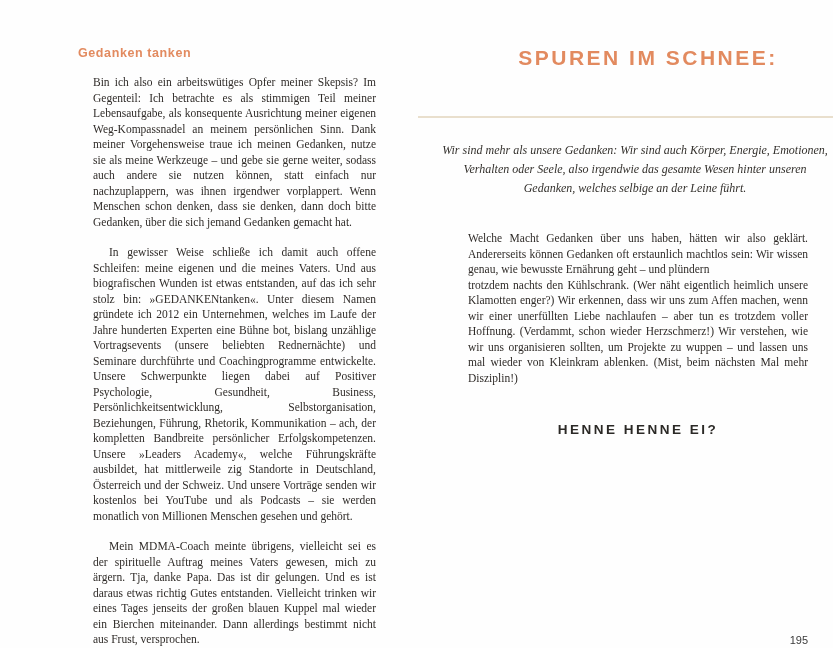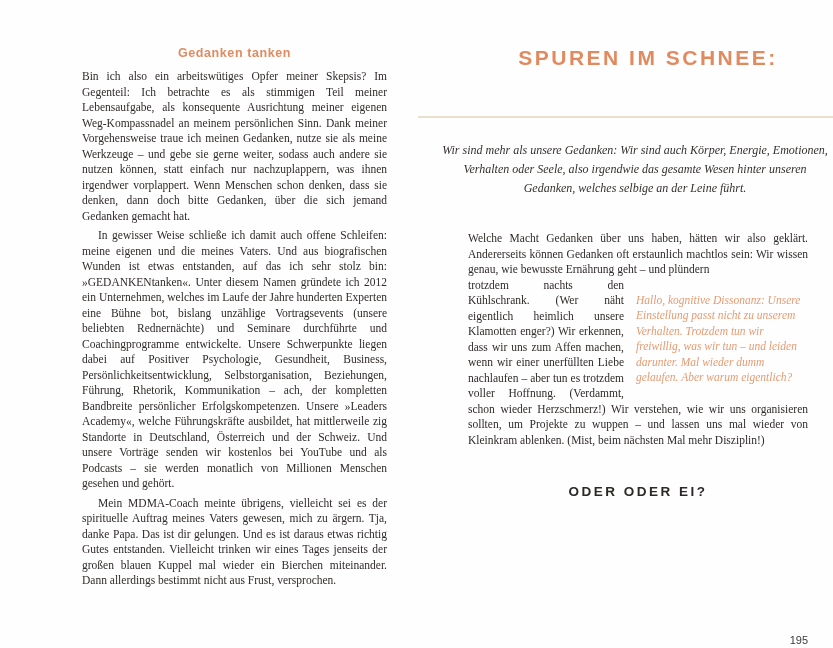--- a/index.html
+++ b/index.html
@@ -9,27 +9,27 @@
     font-family:"Liberation Serif", serif;
     color:#2f2b28;
   }
   
   .left-page{
     position:absolute;left:78px;top:46px;width:313px;
   }
   .section-heading{
     font-family:"Liberation Sans", sans-serif;
     font-size:12.5px;font-weight:bold;letter-spacing:0.6px;
-    color:#e28a5f;margin:0 0 9px 0;text-align:center;
+    color:#e28a5f;margin:0 0 9px 0;
   }
   .body-text{
     font-size:11.5px;line-height:15.5px;
     text-align:justify;hyphens:auto;-webkit-hyphens:auto;
   }
-  .body-text p{margin:4px;}
+  .body-text p{margin:15px;}
   .body-text p.indent{text-indent:16px;}
   
   .chapter-title{
     position:absolute;left:450px;top:44px;width:396px;
     text-align:center;
     font-family:"Liberation Sans", sans-serif;
     font-weight:bold;font-size:21px;line-height:28px;letter-spacing:2.5px;
     color:#e28a5f;margin:0;
   }
   .title-rule{
@@ -84,20 +84,19 @@
   <span>SPUREN IM SCHNEE:</span><br>
 </h1>
 
 <hr class="title-rule">
 
 <div class="epigraph">Wir sind mehr als unsere Gedanken: Wir sind auch Körper, Energie, Emotionen, Verhalten oder Seele, also irgendwie das gesamte Wesen hinter unseren Gedanken, welches selbige an der Leine führt.</div>
 
 <div class="right-body">
   <p class="part">Welche Macht Gedanken über uns haben, hätten wir also geklärt. Andererseits können Gedanken oft erstaunlich machtlos sein: Wir wissen genau, wie bewusste Ernährung geht – und plündern</p>
   <div class="part">
-    <span class="margin-note">Hallo, kognitive Dissonanz: Unsere Einstellung passt nicht zu unserem Verhalten. Trotzdem tun wir freiwillig, was wir tun – und leiden darunter. Mal wieder dumm gelaufen. Aber warum eigentlich?</span>
     <span>trotzdem nachts den Kühlschrank. (Wer näht eigentlich heimlich unsere Klamotten enger?) Wir erkennen, dass wir uns zum Affen machen, wenn wir einer unerfüllten Liebe nachlaufen – aber tun es trotzdem voller Hoffnung. (Verdammt, schon wieder Herzschmerz!) Wir verstehen, wie wir uns organisieren sollten, um Projekte zu wuppen – und lassen uns mal wieder von Kleinkram ablenken. (Mist, beim nächsten Mal mehr Disziplin!)</span>
   </div>
-  <h3 class="subheading">ODER ODER EI?</h3>
+  <h3 class="subheading">HENNE HENNE EI?</h3>
 </div>
 
 <div class="folio folio-left">194</div>
 <div class="folio folio-right">195</div>
 
 </body></html>

